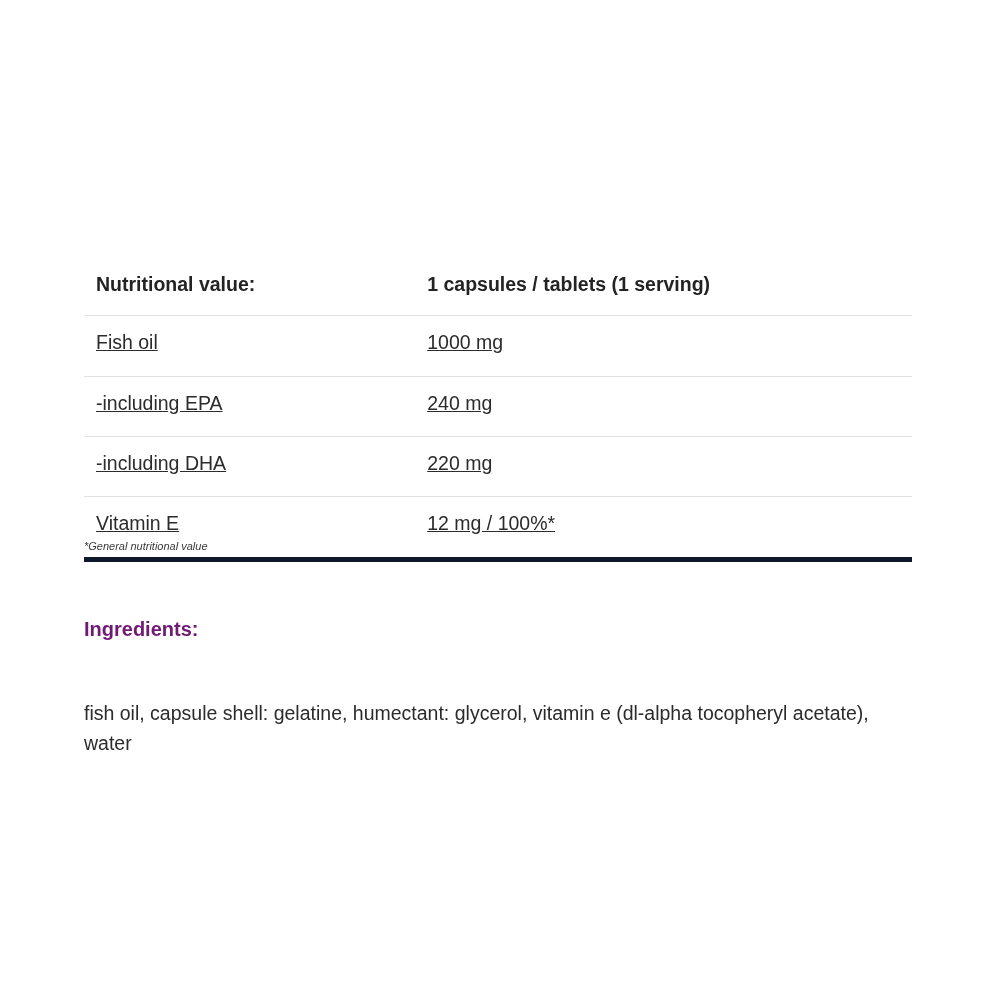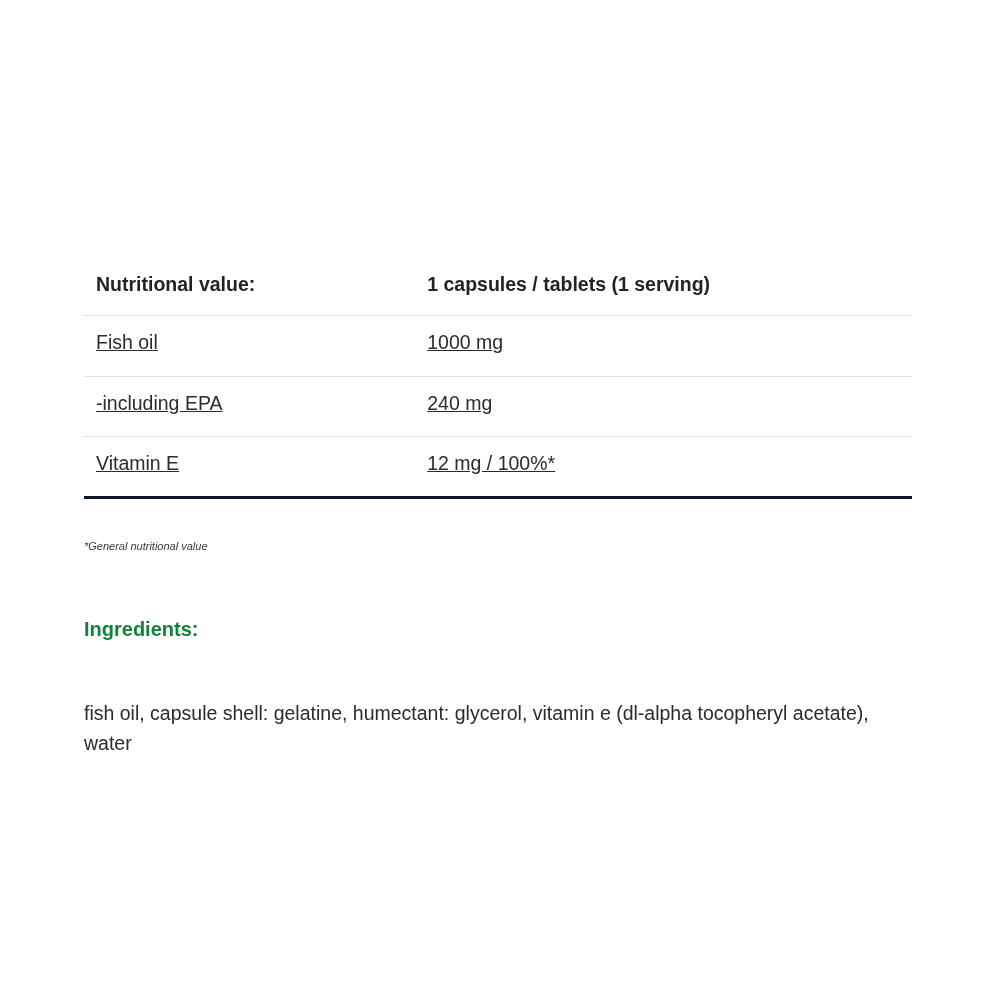--- a/index.html
+++ b/index.html
@@ -51,40 +51,40 @@
   }
   table.nutrition tbody tr {
     border-top: 1px solid #e2e2e2;
     text-decoration: underline;
   }
   table.nutrition tbody td {
     font-weight: normal;
     color: #2b2b2b;
   }
   table.nutrition tbody tr:last-child td {
-    border-bottom: 3px solid #0f172a;
+    border-bottom: 5px solid #0f172a;
   }
   td.indent {
     padding-left: 50px;
   }
   .footnote {
     position: absolute;
     left: 84px;
     top: 540px;
     font-size: 11px;
     font-style: italic;
     color: #3a3a3a;
   }
   .ingredients-title {
     position: absolute;
     left: 84px;
     top: 618px;
     font-size: 20px;
     font-weight: bold;
-    color: #15803d;
+    color: #701a75;
   }
   .ingredients-text {
     position: absolute;
     left: 84px;
     top: 662px;
     width: 790px;
     font-size: 19.5px;
     line-height: 1.55;
     color: #2b2b2b;
     margin-top: 36px;
@@ -110,20 +110,24 @@
       <tbody>
         <tr>
           <td>Fish oil</td>
           <td>1000 mg</td>
         </tr>
         <tr>
           <td class="indent">-including EPA</td>
           <td>240 mg</td>
         </tr>
         <tr>
+          <td class="indent">-including DHA</td>
+          <td>220 mg</td>
+        </tr>
+        <tr>
           <td>Vitamin E</td>
           <td>12 mg / 100%*</td>
         </tr>
       </tbody>
     </table>
   </div>
 
   <div class="footnote">*General nutritional value</div>
 
   <div class="ingredients-title">Ingredients:</div>

